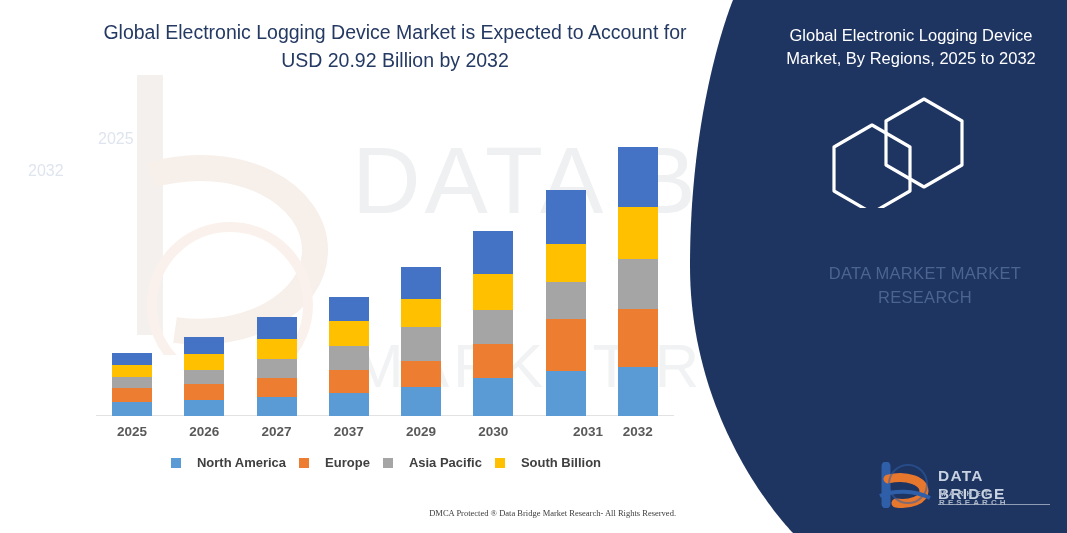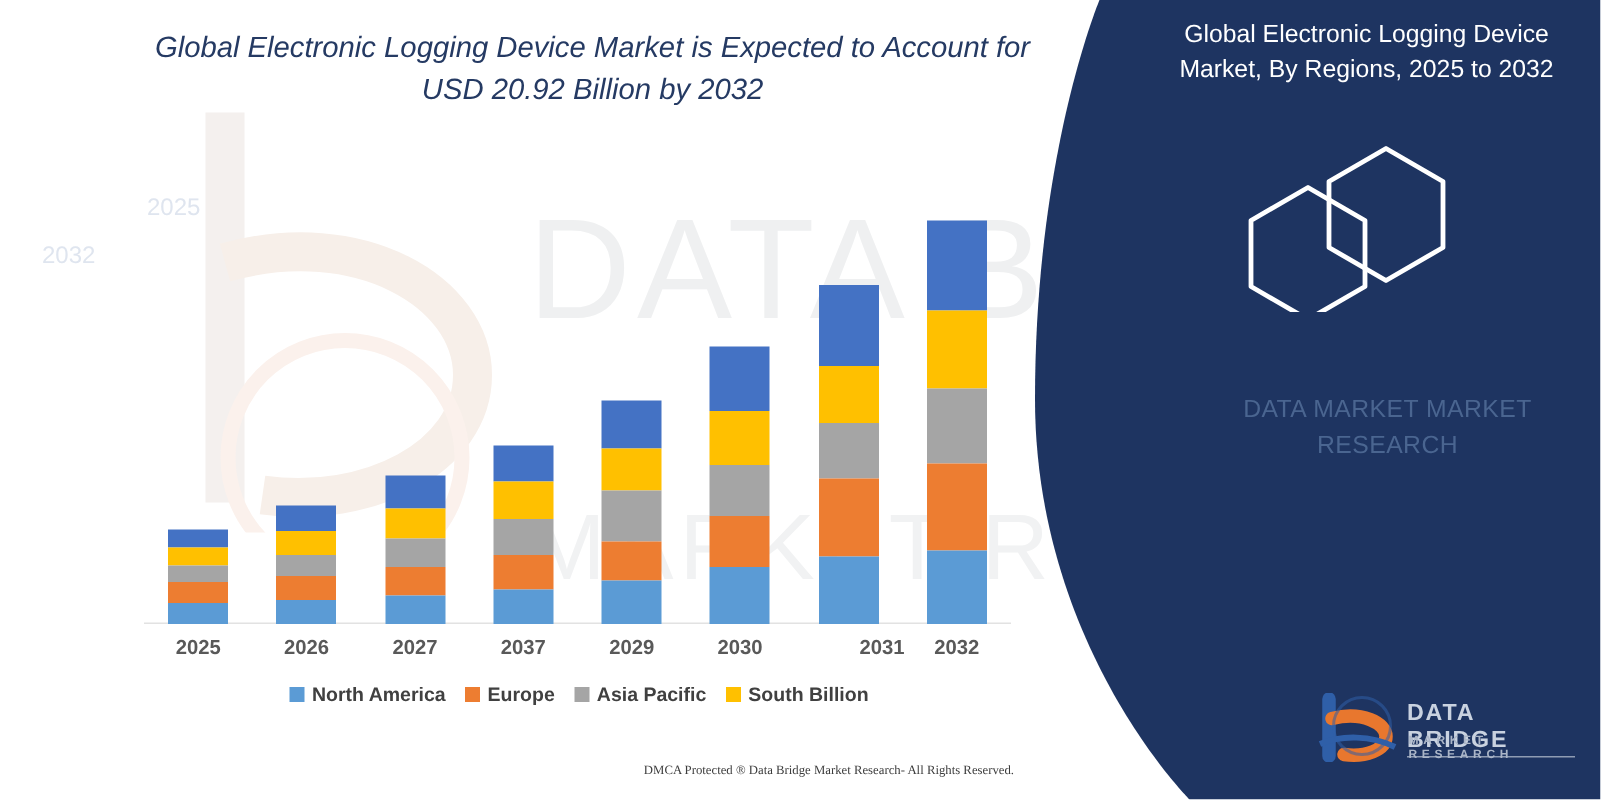--- a/index.html
+++ b/index.html
@@ -57,21 +57,20 @@
   }
   .chart-title {
     position:absolute;
     left:95px; top:18px;
     width:600px;
     text-align:center;
     font-size:19.5px;
     line-height:1.45;
     color:#253a63;
     font-weight:400;
-    font-style:italic;
   }
 
   
   .plot {
     position:absolute;
     left:96px; top:120px;
     width:578px; height:296px;
   }
   .baseline {
     position:absolute;
@@ -105,42 +104,42 @@
   .legend {
     position:absolute;
     left:96px; top:455px;
     width:580px;
     display:flex;
     justify-content:center;
     align-items:center;
     gap:13px;
   }
   .legend-item {
-    display:flex; align-items:center; gap:5px;
+    display:flex; align-items:center; gap:16px;
     font-size:13px; font-weight:bold; color:#404040;
     white-space:nowrap;
   }
   .swatch { width:10px; height:10px; display:inline-block; }
 
   
   .footer {
     position:absolute;
     left:86px; top:508px;
     width:590px;
     display:flex;
     justify-content:flex-end;
     font-family:"Liberation Serif", serif;
     font-size:8.5px;
     color:#3c3c3c;
   }
 
   
   .rp-title {
     position:absolute;
-    left:762px; top:12px;
+    left:762px; top:24px;
     width:298px;
     text-align:center;
     font-size:16.5px;
     line-height:1.42;
     color:#ffffff;
     font-weight:400;
   }
   .hexes {
     position:absolute;
     left:820px; top:93px;

